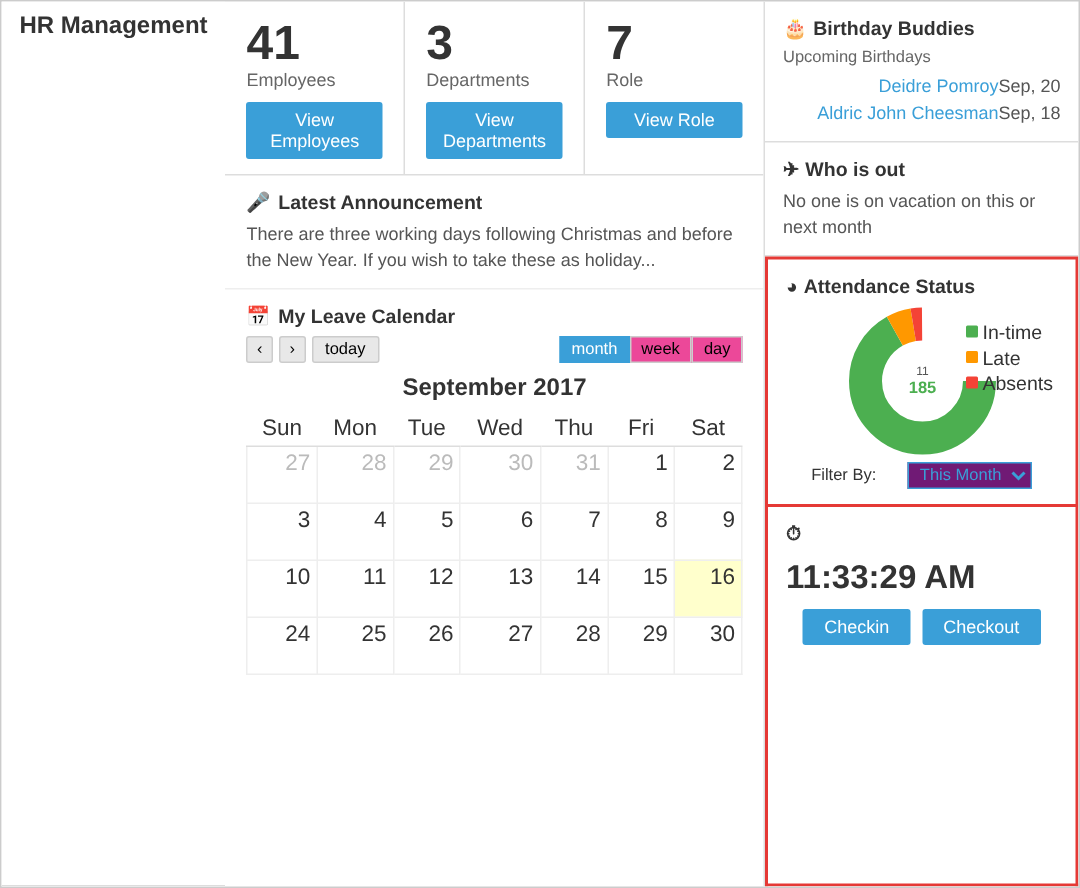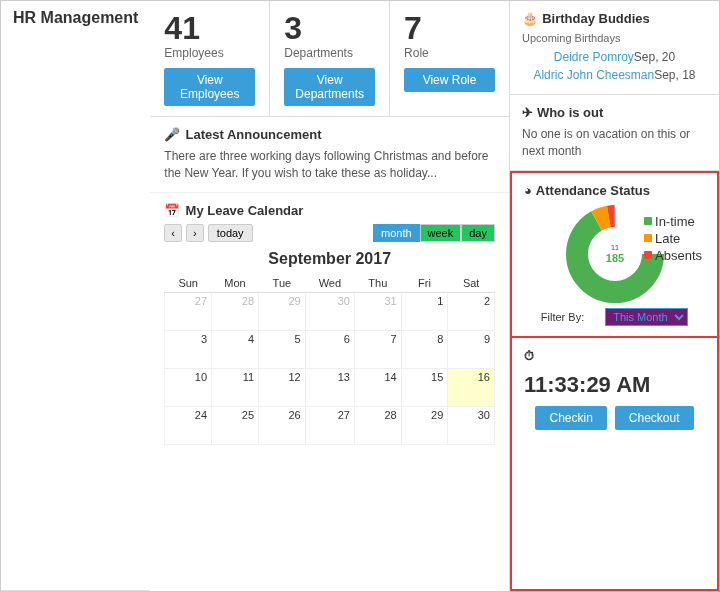--- a/index.html
+++ b/index.html
@@ -29,34 +29,34 @@
     .announcement-date { color: #666; font-size: 12px; }
     .announcement-text { color: #555; font-size: 12px; margin-top: 4px; line-height: 1.4; }
 
     
     .calendar-section { padding: 10px 14px; }
     .calendar-header { display: flex; align-items: center; justify-content: space-between; margin-bottom: 8px; }
     .calendar-nav { display: flex; align-items: center; gap: 4px; }
     .nav-btn { background: #e8e8e8; border: 1px solid #ccc; padding: 2px 6px; cursor: pointer; font-size: 11px; border-radius: 2px; }
     .today-btn { background: #e8e8e8; border: 1px solid #ccc; padding: 2px 8px; cursor: pointer; font-size: 11px; border-radius: 2px; }
     .view-btns { display: flex; gap: 0; }
-    .view-btn { background: #22c55e; border: 1px solid #ccc; padding: 2px 7px; cursor: pointer; font-size: 11px; }
+    .view-btn { background: #ec4899; border: 1px solid #ccc; padding: 2px 7px; cursor: pointer; font-size: 11px; }
     .view-btn.active { background: #3a9fd8; color: #fff; border-color: #3a9fd8; }
     .calendar-month { font-size: 16px; font-weight: bold; text-align: center; margin-bottom: 6px; }
-    .calendar-grid { width: 100%; border-collapse: collapse; font-size: 11px; }
+    .calendar-grid { width: 100%; border-collapse: collapse; font-size: 15px; }
     .calendar-grid th { text-align: center; padding: 3px 0; color: #333; font-weight: normal; border-bottom: 1px solid #ddd; }
     .calendar-grid td { text-align: right; padding: 2px 4px; vertical-align: top; height: 38px; border: 1px solid #eee; color: #333; }
     .calendar-grid td.other-month { color: #bbb; }
     .calendar-grid td.highlighted { background: #ffffcc; }
 
     
     .rp-section { padding: 10px 12px; border-bottom: 1px solid #ddd; }
     .rp-title { font-size: 13px; font-weight: bold; margin-bottom: 6px; display: flex; align-items: center; gap: 4px; }
     .birthday-upcoming { font-size: 11px; color: #666; margin-bottom: 4px; font-style: normal; }
-    .birthday-row { display: flex; justify-content: center; align-items: center; padding: 2px 0; }
+    .birthday-row { display: flex; justify-content: flex-end; align-items: center; padding: 2px 0; }
     .birthday-name { color: #3a9fd8; font-size: 12px; text-decoration: none; }
     .birthday-date { font-size: 12px; color: #555; }
     .who-out-text { font-size: 12px; color: #555; line-height: 1.4; }
 
     
     .attendance-section { padding: 10px 12px; border: 2px solid #e53935; margin: 0; }
     .legend-item { display: flex; align-items: center; gap: 3px; margin-bottom: 2px; }
     .legend-dot { width: 8px; height: 8px; border-radius: 1px; flex-shrink: 0; }
     .filter-row { display: flex; align-items: center; gap: 21px; font-size: 11px; margin-top: 4px; justify-content: center; }
     .filter-select { font-size: 11px; border: 1px solid #3a9fd8; color: #3a9fd8; background: #701a75; padding: 1px 3px; cursor: pointer; }

